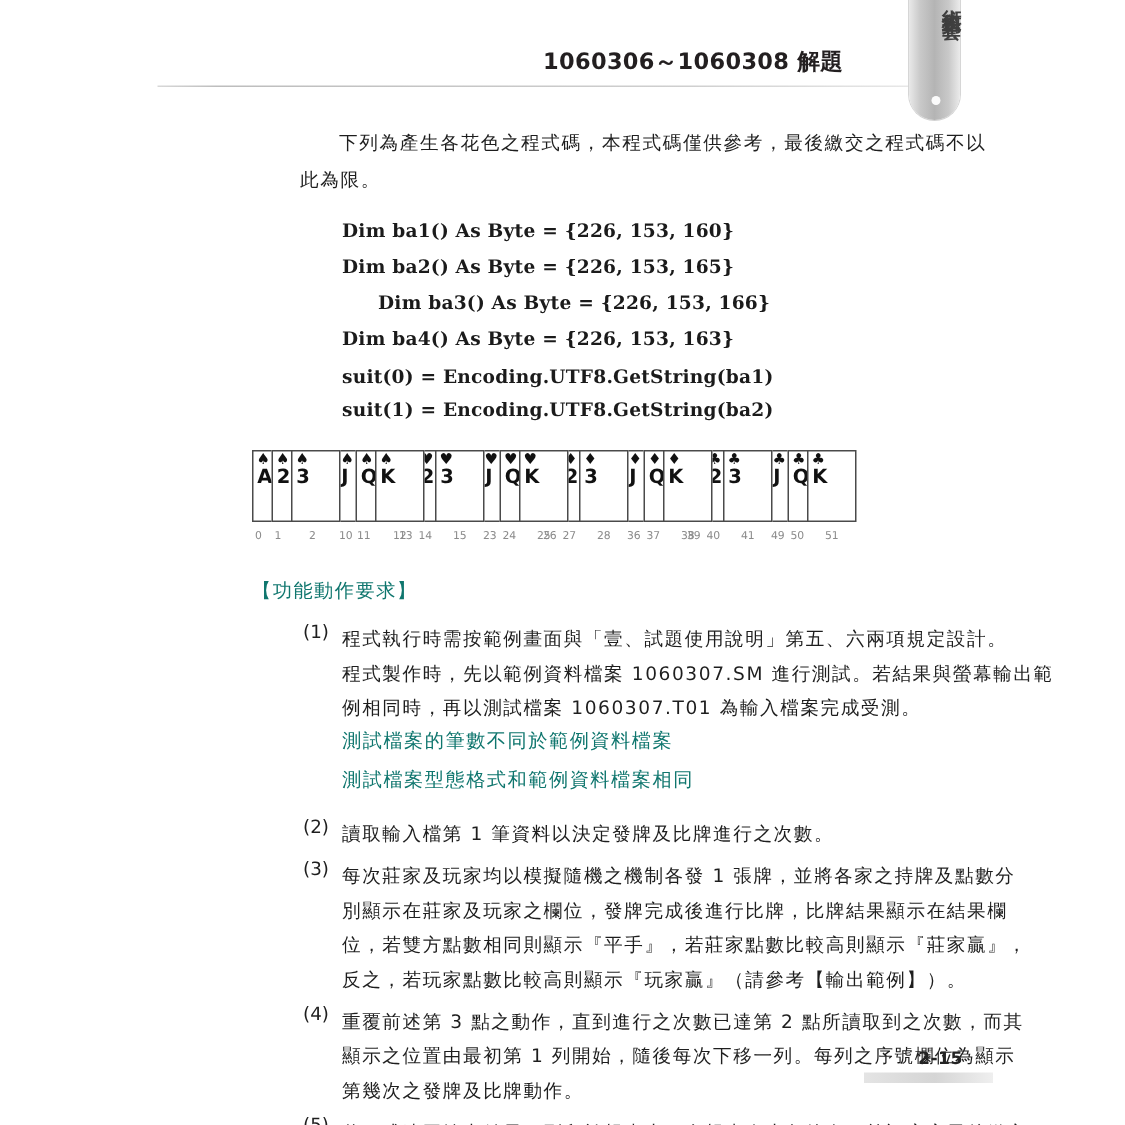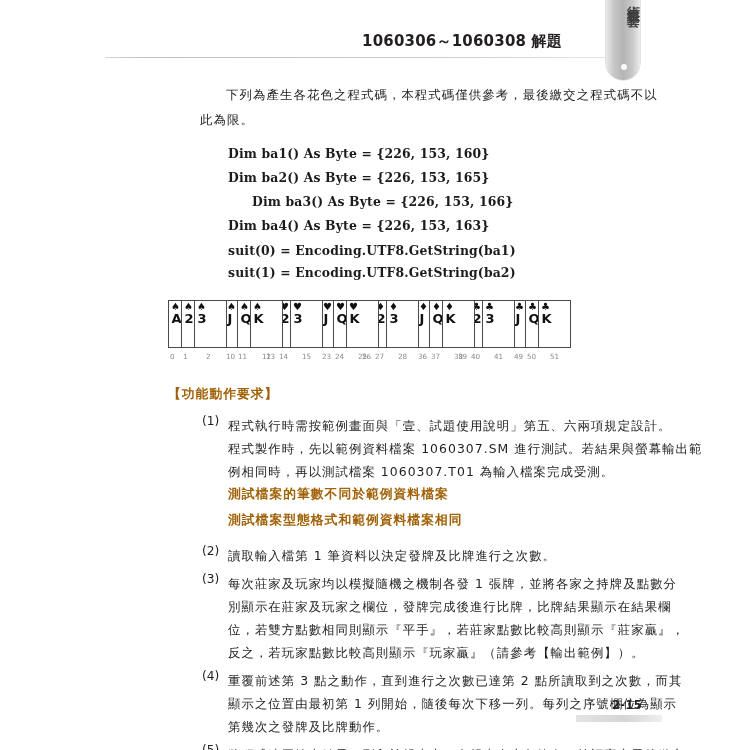--- a/index.html
+++ b/index.html
@@ -117,21 +117,21 @@
     white-space:nowrap;
   }
   .marker{
     position:absolute;
     font-family:"DejaVu Sans","Liberation Sans",sans-serif;
     font-size:12.2px;color:#1e1e1e;letter-spacing:0;
   }
   .section-head{
     position:absolute;
     font-family:"DejaVu Sans","Liberation Sans",sans-serif;
-    font-size:12.8px;font-weight:bold;color:#a16207;
+    font-size:12.8px;font-weight:normal;color:#0f766e;
     letter-spacing:1px;white-space:nowrap;
   }
 
   
   #folio{
     position:absolute;right:108px;bottom:38px;
     font-family:"DejaVu Sans","Liberation Sans",sans-serif;
     font-size:11.5px;font-weight:bold;color:#232323;letter-spacing:.3px;
   }
   #folio-rule{

